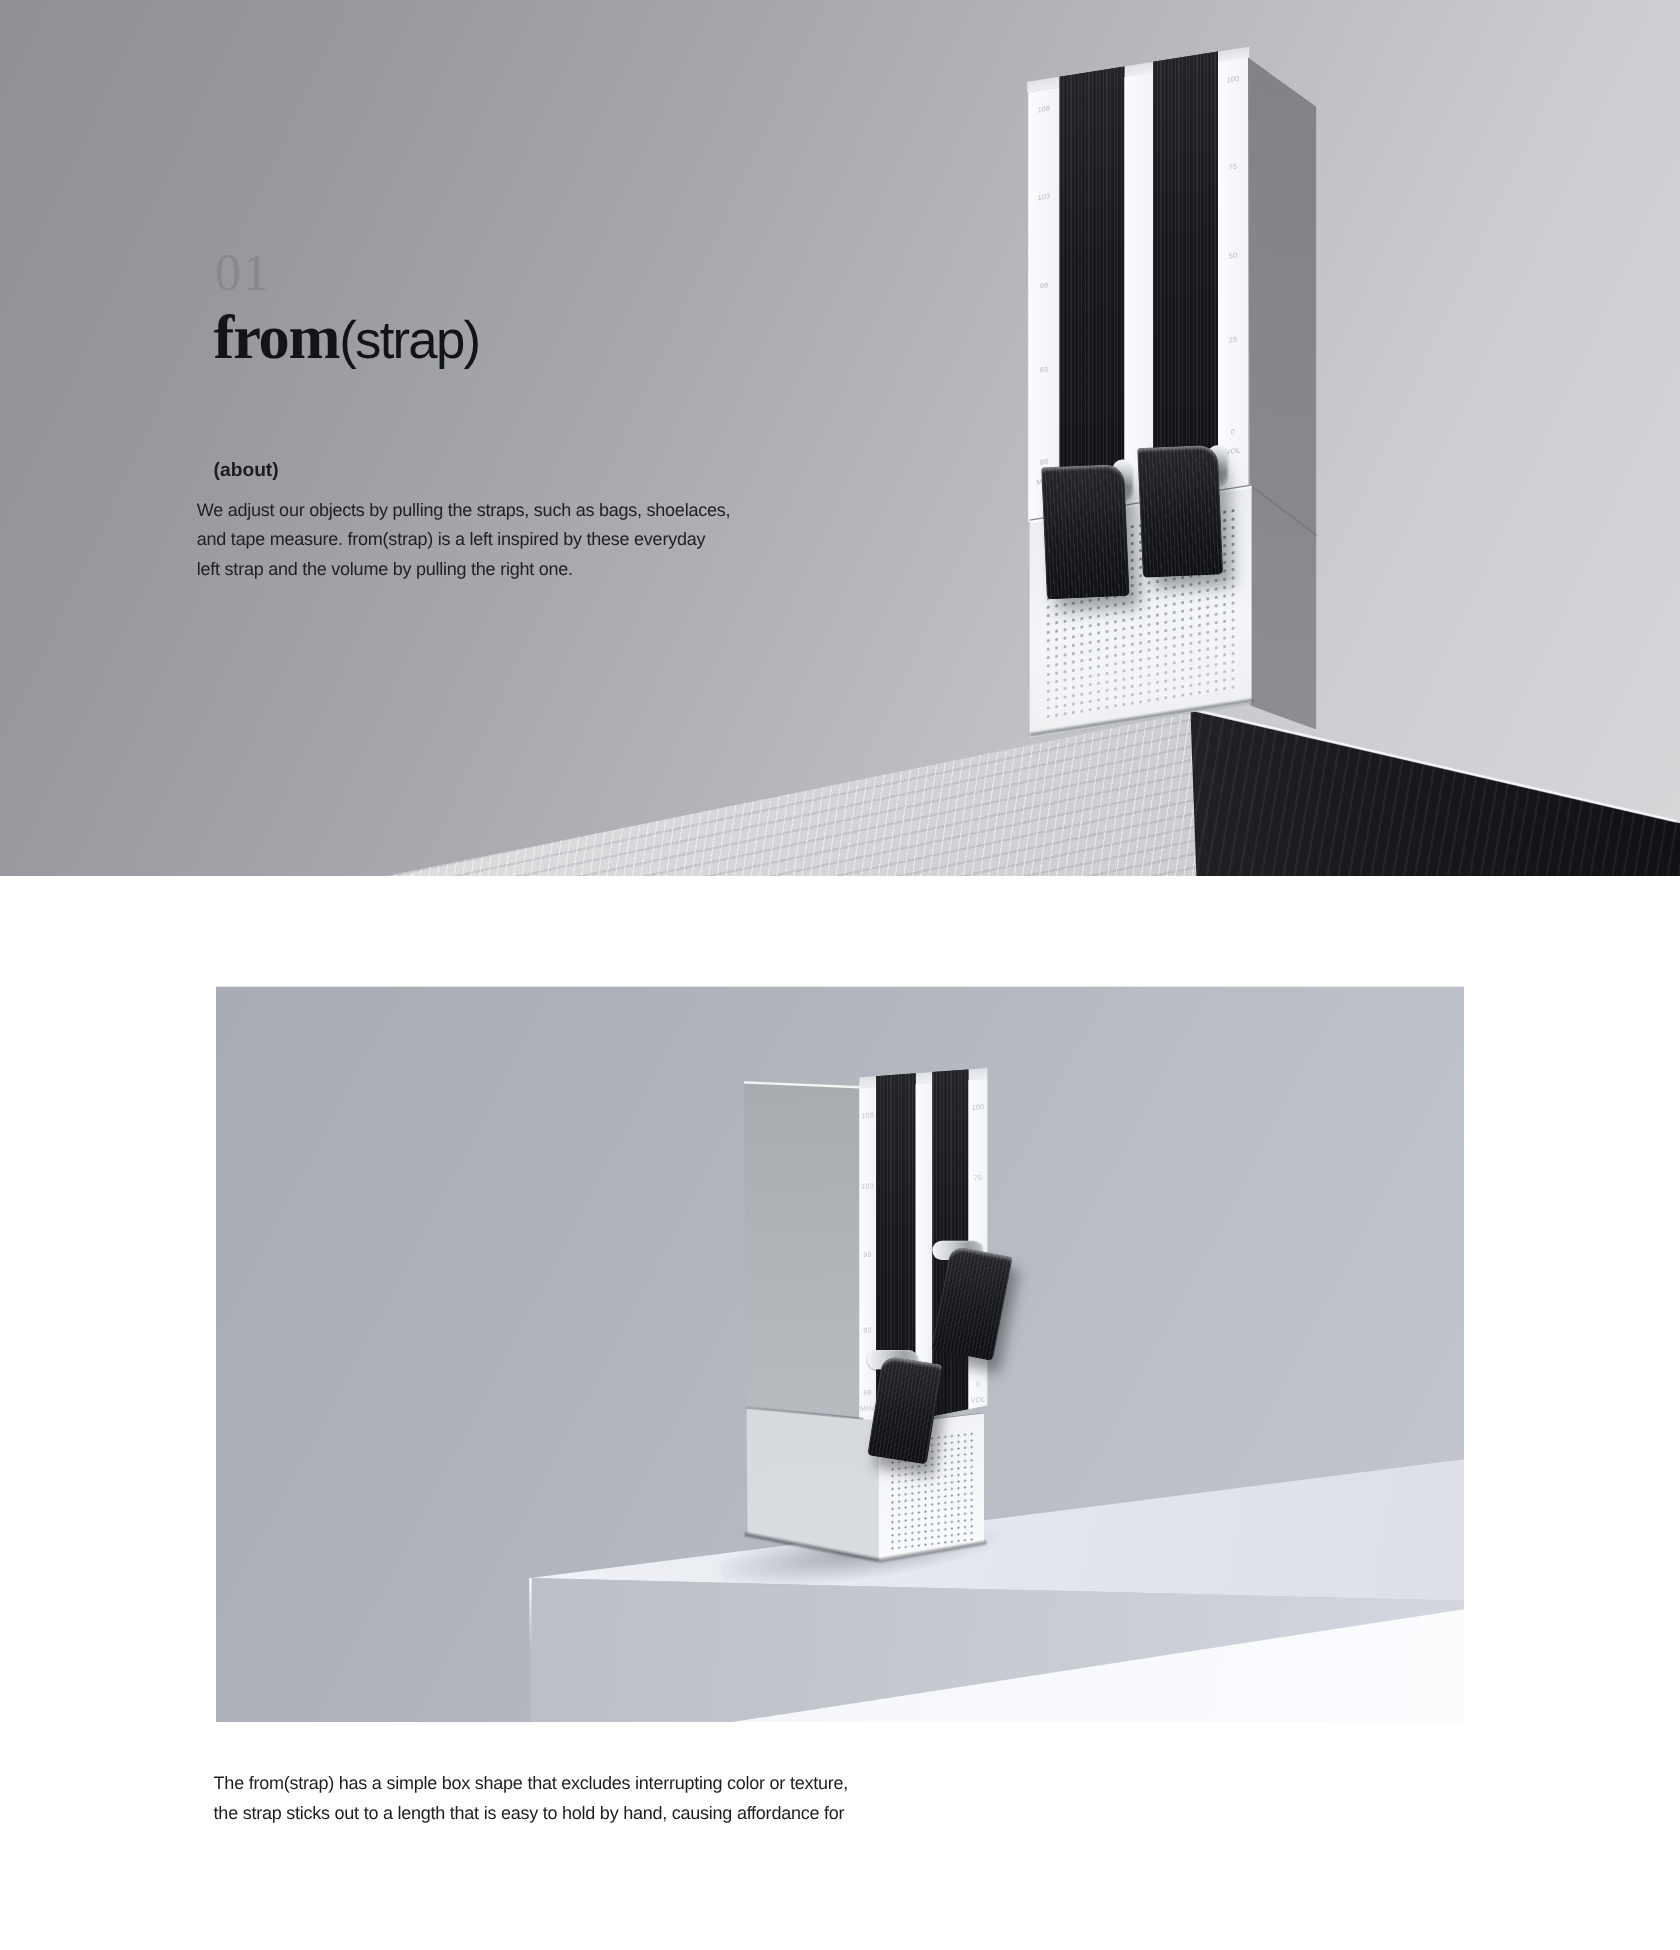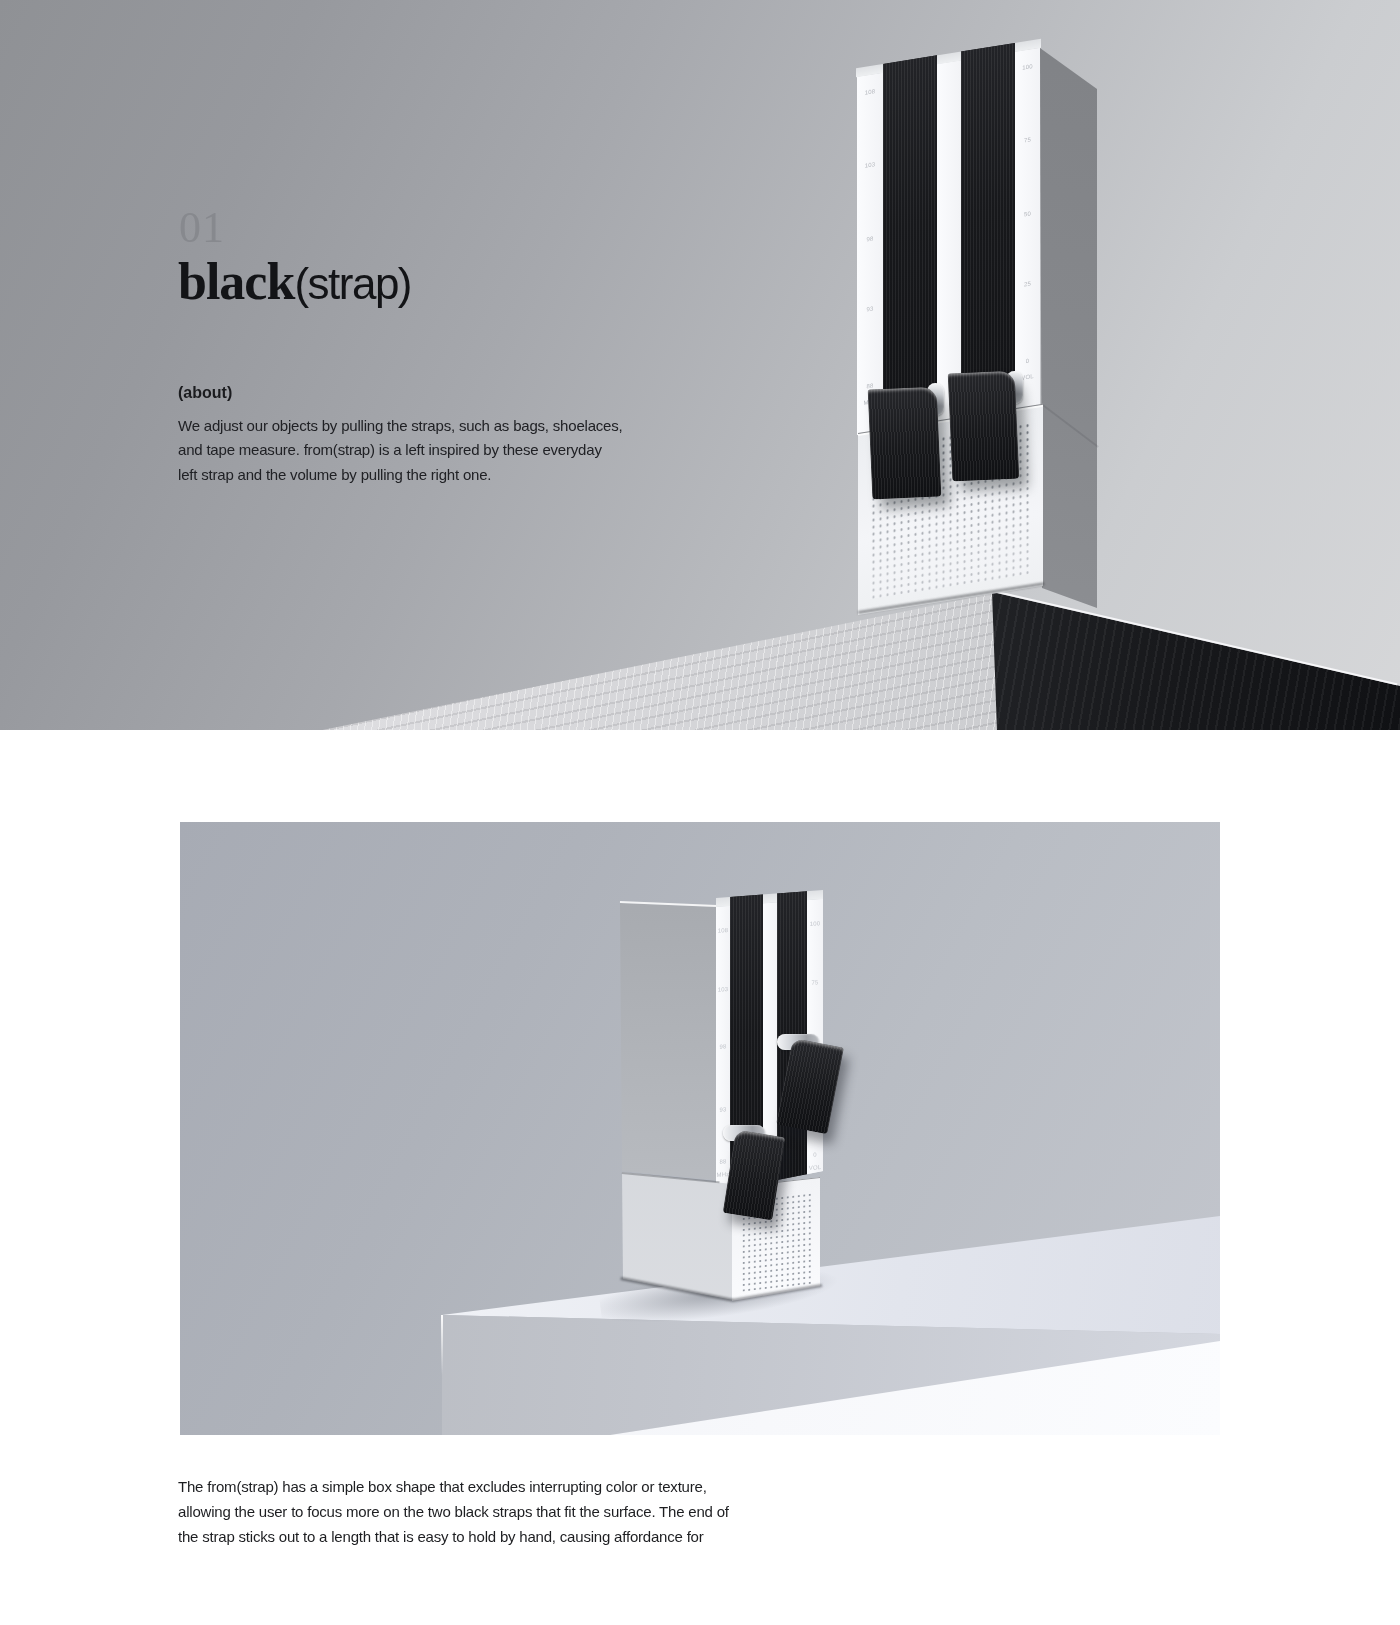--- a/index.html
+++ b/index.html
@@ -64,21 +64,21 @@
   .hr-under-shadow{position:absolute;left:858px;top:611px;width:188px;height:3px;
      transform:rotate(-8.8deg);transform-origin:left top;background:rgba(30,33,38,.45);filter:blur(1px);}
 
   
   .hero-index{position:absolute;left:179px;top:206px;font-family:"Liberation Serif",serif;
      font-size:44px;line-height:44px;color:#87898e;letter-spacing:1px;}
   .hero-title{position:absolute;left:178px;top:252px;display:flex;align-items:baseline;color:#131417;}
   .title-serif{font-family:"Liberation Serif",serif;font-size:52px;font-weight:700;letter-spacing:-1px;}
   .title-paren{font-family:"Liberation Sans",sans-serif;font-size:44px;font-weight:400;letter-spacing:-1.5px;}
   .about-label{position:absolute;left:178px;top:384px;font-size:16px;font-weight:700;color:#1b1c1f;}
-  .about-para{position:absolute;left:178px;top:414px;font-size:15px;line-height:24.4px;
+  .about-para{position:absolute;left:164px;top:414px;font-size:15px;line-height:24.4px;
      color:#202125;letter-spacing:-.2px;}
   .para-line{white-space:nowrap;}
 
   
   .photo2{position:absolute;left:180px;top:822px;width:1040px;height:613px;overflow:hidden;}
   .p2-bg{position:absolute;inset:0;
      background:linear-gradient(118deg,#a7abb4 0%,#aeb2ba 30%,#b9bdc4 62%,#c3c6cd 100%);}
   .p2-ped-top{position:absolute;inset:0;
      clip-path:polygon(262px 493px,1040px 394px,1040px 512px);
      background:linear-gradient(100deg,#fafbfd 0%,#eef0f5 35%,#e2e5ed 70%,#dcdfe8 100%);}
@@ -169,21 +169,21 @@
 
       <div class="hook" style="left:927px;top:383px;width:17px;height:33px;"></div>
       <div class="flap" style="left:870px;top:388px;width:69px;height:110px;transform:rotate(-2.5deg);border-radius:3px 16px 4px 4px;"></div>
       <div class="hook" style="left:1006px;top:371px;width:17px;height:33px;"></div>
       <div class="flap" style="left:950px;top:372px;width:67px;height:108px;transform:rotate(-2.5deg);border-radius:3px 16px 4px 4px;"></div>
       <div class="hr-under-shadow"></div>
     </div>
 
     <div class="hero-index">01</div>
     <h1 class="hero-title" style="margin:0;">
-      <span class="title-serif">black</span>
+      <span class="title-serif">from</span>
         <span class="title-paren">(strap)</span>
     </h1>
     <div class="about-label">(about)</div>
     <div class="about-para">
       <div class="para-line">We adjust our objects by pulling the straps, such as bags, shoelaces,</div>
       <div class="para-line">and tape measure. from(strap) is a left inspired by these everyday</div>
       <div class="para-line">left strap and the volume by pulling the right one.</div>
     </div>
   </section>
 
@@ -233,17 +233,16 @@
       <div class="hook hook-h" style="left:597px;top:212px;width:42px;height:16px;"></div>
       <div class="flap" style="left:604px;top:220px;width:52px;height:88px;transform:rotate(11deg);border-radius:12px 3px 4px 4px;box-shadow:7px 9px 11px rgba(22,25,30,.42),inset 0 3px 3px -1px rgba(255,255,255,.45);"></div>
 
       <div class="p2-base-shadow1"></div>
       <div class="p2-base-shadow2"></div>
     </div>
   </section>
 
   <div class="detail-para">
     <div class="para-line">The from(strap) has a simple box shape that excludes interrupting color or texture,</div>
-    <div class="para-line">allowing the user to focus more on the two black straps that fit the surface. The end of</div>
     <div class="para-line">the strap sticks out to a length that is easy to hold by hand, causing affordance for</div>
   </div>
 
 </div>
 
 </body></html>

